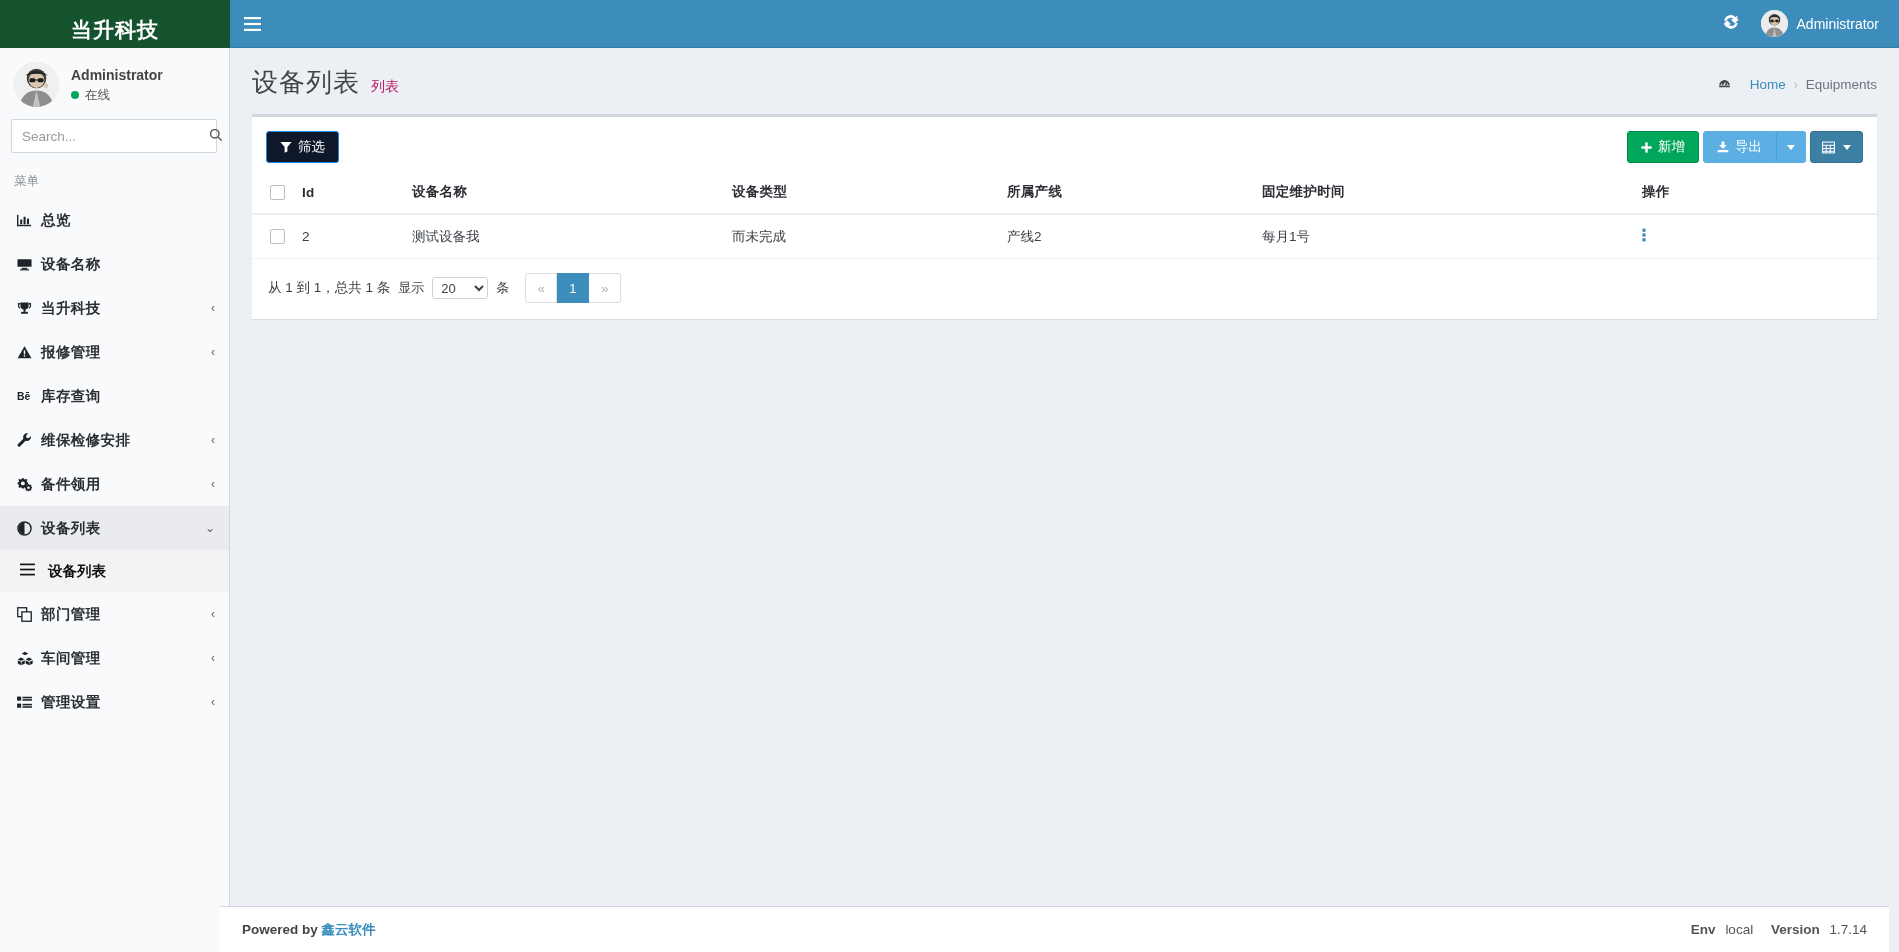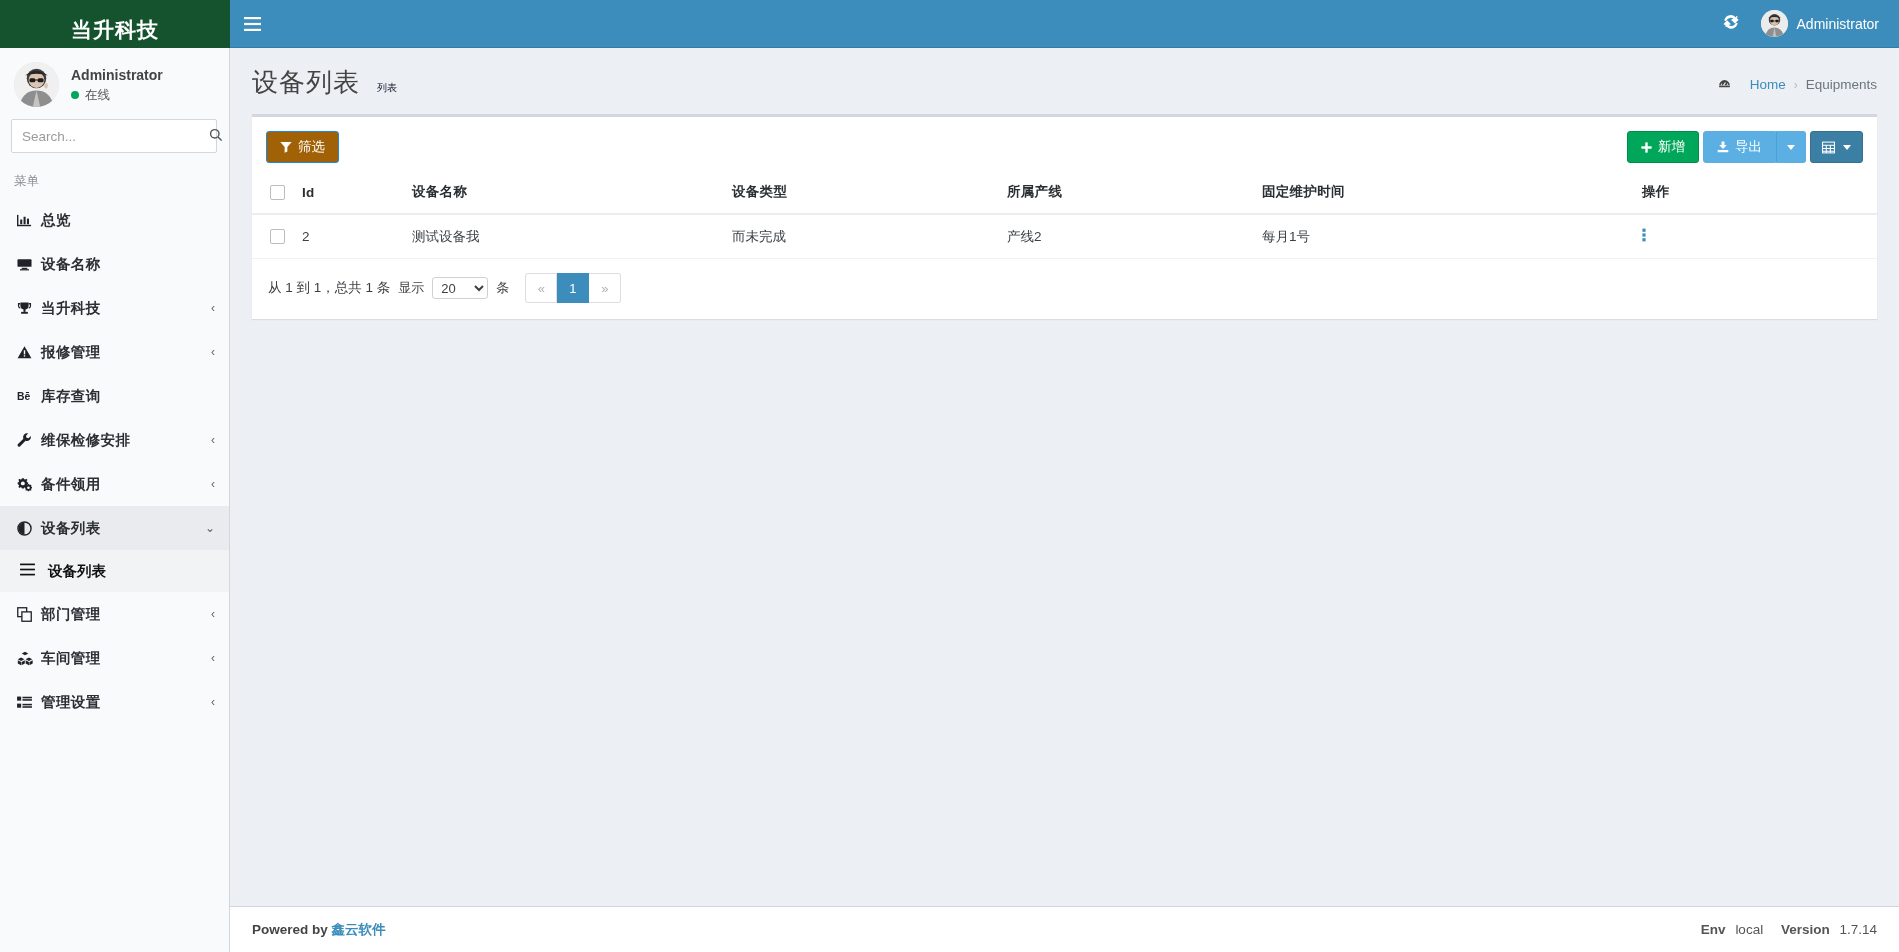--- a/index.html
+++ b/index.html
@@ -96,41 +96,41 @@
   
   #content {
     position: absolute; top: 48px; left: 230px;
     width: 1669px; height: 904px; background: #ecf0f5;
   }
   #content-header {
     padding: 17px 22px 14px 22px; display: flex; align-items: baseline; justify-content: space-between;
   }
   #page-title-wrap { display: flex; align-items: baseline; }
   #page-title { font-size: 26px; font-weight: 400; color: #444; letter-spacing: 1px; }
-  #page-subtitle { font-size: 10px; color: #0f172a; margin-left: 17px; }
+  #page-subtitle { font-size: 14px; color: #be185d; margin-left: 11px; }
   #breadcrumb { display: flex; align-items: center; font-size: 13.5px; color: #6c757d; }
   #breadcrumb .crumb { color: #3c8dbc; cursor: pointer; display: flex; align-items: center; gap: 13px; }
   #breadcrumb .crumb .bc-icon { margin-right: 6px; display: flex; color: #444; }
   #breadcrumb .sep { margin: 0 8px; color: #b6bcc2; font-size: 12px; }
   #breadcrumb .crumb.active { color: #6c757d; cursor: default; }
 
   #panel {
     margin: 0 22px; background: #fff;
     border-top: 3px solid #d2d6de; border-radius: 0;
     box-shadow: 0 1px 1px rgba(0,0,0,.08);
   }
   #toolbar { display: flex; align-items: center; justify-content: space-between; padding: 14px 14px 10px 14px; }
   .btn {
     display: inline-flex; align-items: center; justify-content: center;
     height: 32px; padding: 0 13px; font-size: 13.5px; border-radius: 3px;
     border: 1px solid transparent; cursor: pointer; color: #fff;
     font-family: "Liberation Sans", sans-serif; white-space: nowrap;
   }
   .btn .b-ico { margin-right: 6px; display: flex; align-items: center; }
-  .btn-filter { background: #a16207; border-color: #1b89e4; }
+  .btn-filter { background: #0f172a; border-color: #1b89e4; }
   .btn-add { background: #00a65a; border-color: #008d4c; }
   .btn-export { background: #5bafe2; border-color: #5bafe2; border-top-right-radius: 0; border-bottom-right-radius: 0; }
   .btn-export-caret {
     background: #5bafe2; border-color: #5bafe2; border-left: 1px solid #4aa2da;
     border-top-left-radius: 0; border-bottom-left-radius: 0; padding: 0 10px;
   }
   .btn-cols { background: #3c7fa5; border-color: #35718f; padding: 0 11px; }
   .btn-cols .b-ico { margin-right: 8px; }
   .caret { width: 0; height: 0; border-left: 4px solid transparent; border-right: 4px solid transparent; border-top: 5px solid #fff; display: inline-block; }
   #toolbar-right { display: flex; align-items: center; gap: 4px; }
@@ -177,21 +177,21 @@
     border: 1px solid #ddd; border-left-width: 0; background: #fff;
     font-size: 13px; color: #3c8dbc; cursor: pointer; padding: 0 9px;
   }
   .pg:first-child { border-left-width: 1px; border-radius: 3px 0 0 3px; }
   .pg:last-child { border-radius: 0 3px 3px 0; }
   .pg.active { background: #3c8dbc; border-color: #3c8dbc; color: #fff; }
   .pg.muted { color: #a9b0b6; }
 
   
   #footer {
-    position: absolute; bottom: 0; left: 230px; width: 1669px; height: 46px;
+    position: absolute; bottom: 0; left: 220px; width: 1669px; height: 46px;
     background: #fff; border-top: 1px solid #d2d6de;
     display: flex; align-items: center; justify-content: space-between;
     padding: 8px 22px; font-size: 13.5px; color: #444;
   }
   #footer .lnk { color: #3c8dbc; font-weight: bold; cursor: pointer; }
   #footer b { font-weight: bold; }
   #footer .env-wrap span { margin-left: 6px; }
   #footer .env-wrap { color: #555; }
 </style>
 </head>

